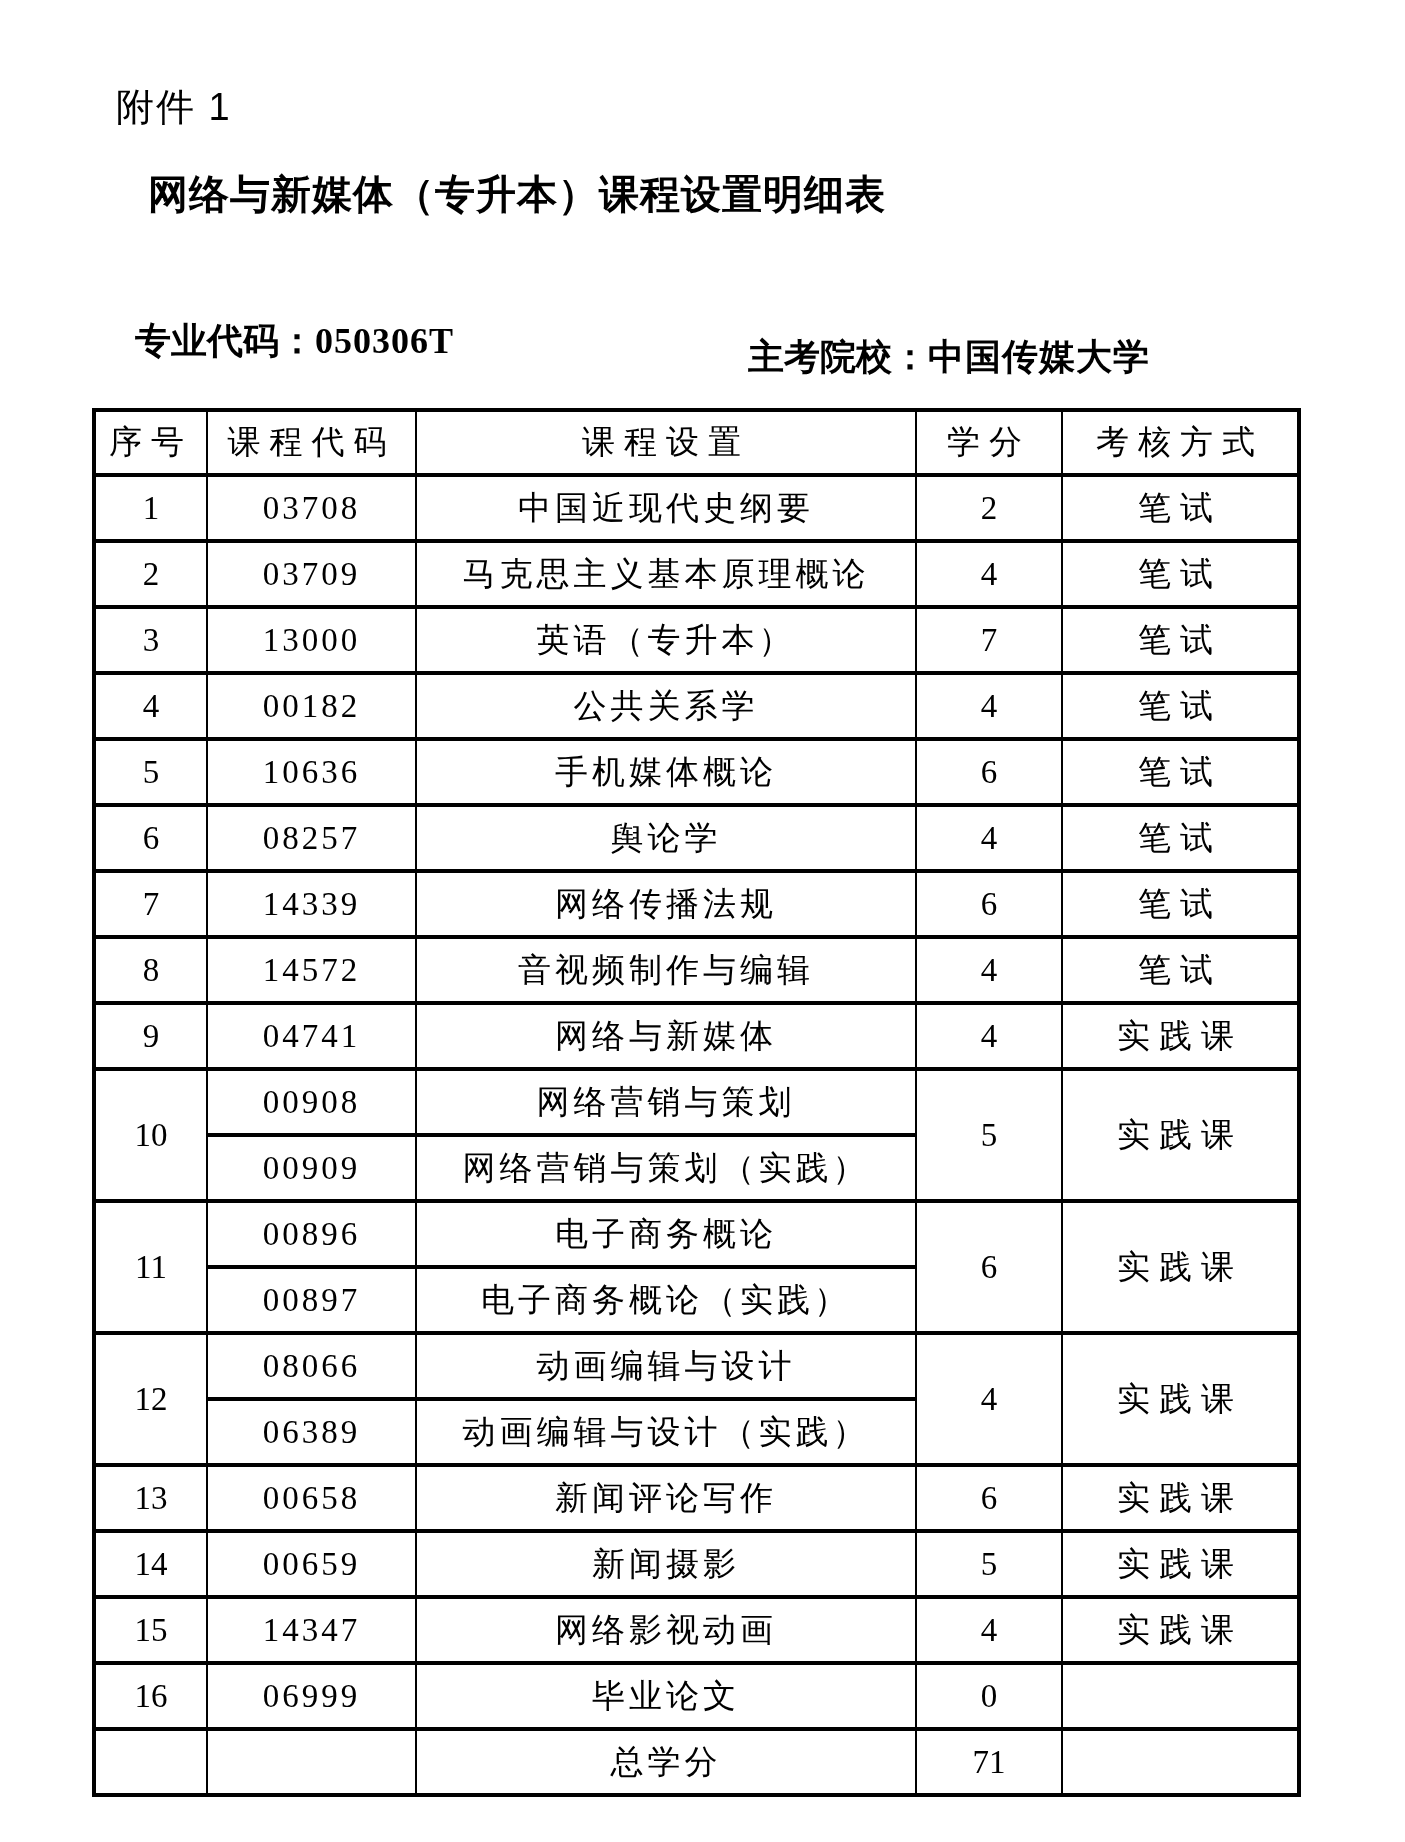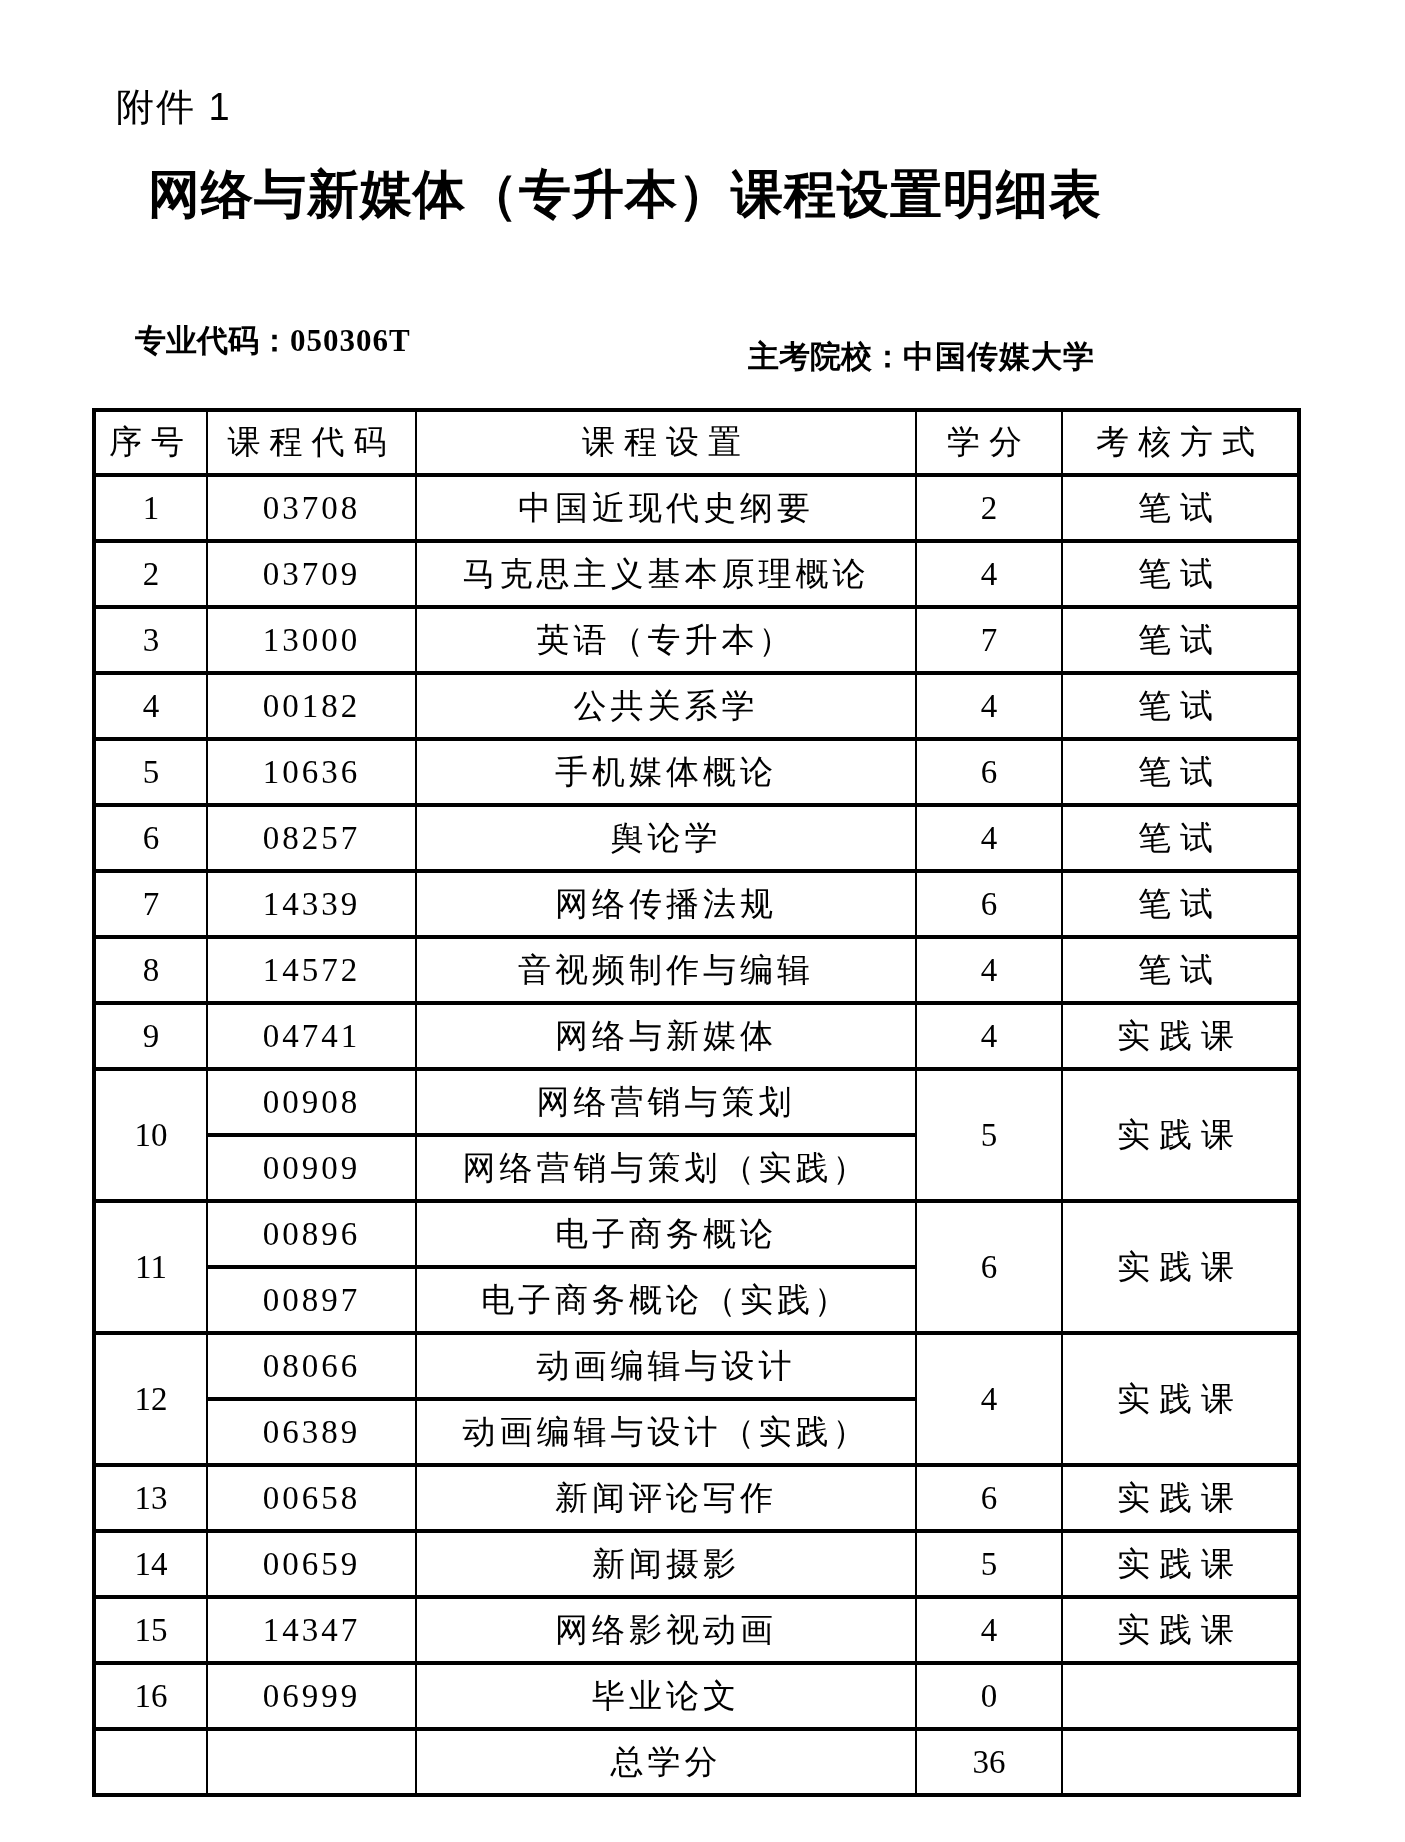--- a/index.html
+++ b/index.html
@@ -29,34 +29,34 @@
     line-height: 50px;
     font-weight: 500;
     letter-spacing: 2px;
     white-space: pre;
   }
   .doc-title {
     position: absolute;
     left: 148px;
     top: 158px;
     margin: 0;
-    font-size: 52px;
+    font-size: 40px;
     line-height: 74px;
     font-weight: 900;
     letter-spacing: 1px;
     white-space: nowrap;
     font-family: "Liberation Serif", "DejaVu Serif", serif;
   }
   .meta-line {
     position: absolute;
     left: 0;
     top: 316px;
     width: 100%;
     height: 50px;
-    font-size: 31px;
+    font-size: 36px;
     line-height: 50px;
     font-weight: bold;
     white-space: nowrap;
   }
   .meta-major   { position: absolute; left: 135px; top: 0; }
   .meta-school  { position: absolute; left: 748px; top: 16px; }
   .meta-line .value { letter-spacing: 1px; }
 
   table.course-table {
     position: absolute;
@@ -242,19 +242,19 @@
           <td class="cell-no">16</td>
           <td class="cell-code">06999</td>
           <td class="cell-name">毕业论文</td>
           <td class="cell-credits">0</td>
           <td class="cell-method"></td>
         </tr>
         <tr>
           <td class="cell-no"></td>
           <td class="cell-code"></td>
           <td class="cell-name">总学分</td>
-          <td class="cell-credits">36</td>
+          <td class="cell-credits">71</td>
           <td class="cell-method"></td>
         </tr>
       </tbody>
   </table>
 
 </div>
 
 </body></html>

